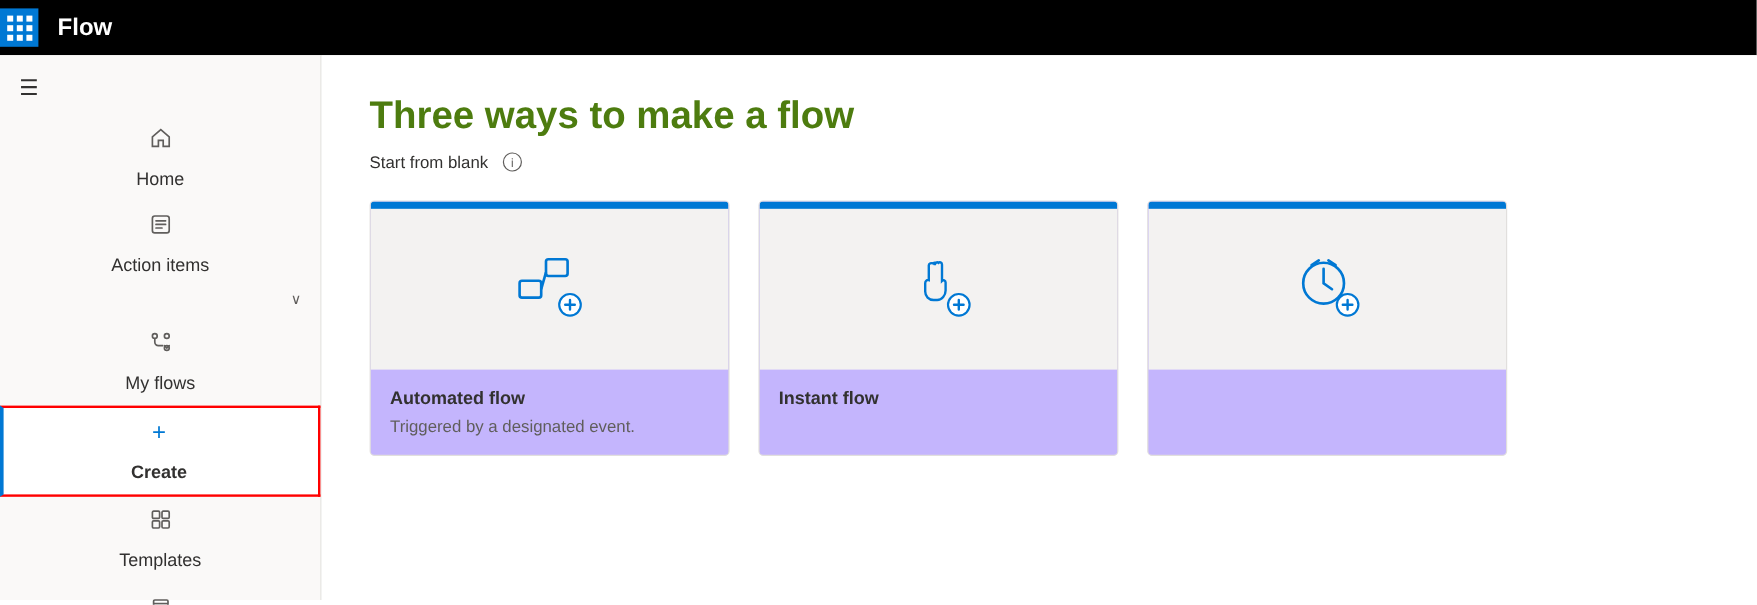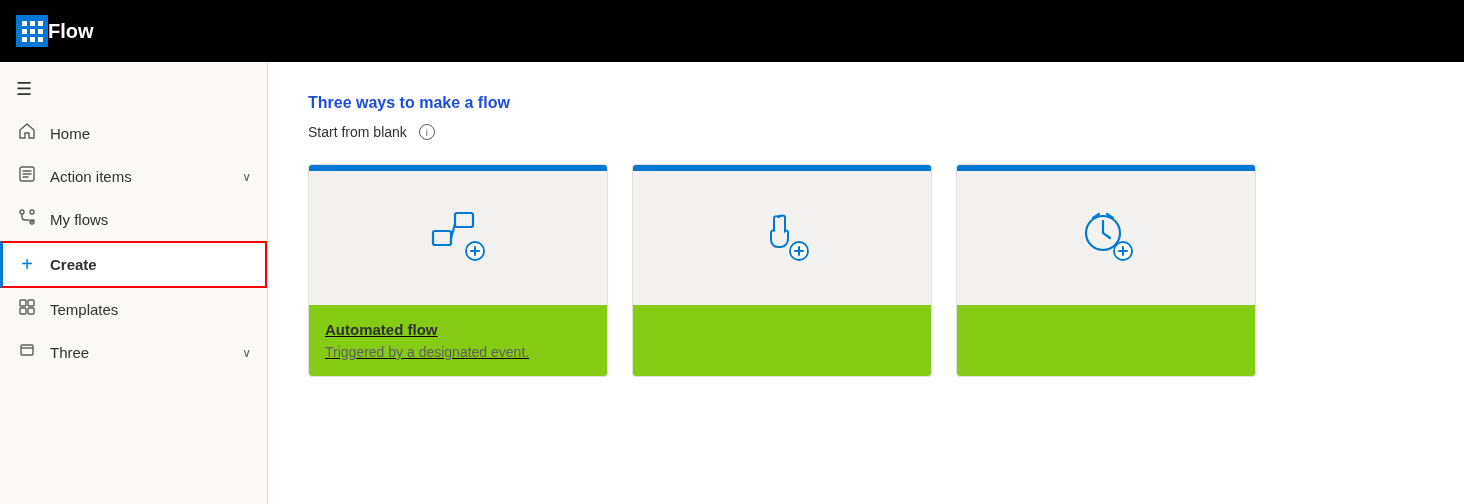--- a/index.html
+++ b/index.html
@@ -1,24 +1,25 @@
 <!DOCTYPE html>
 <html><head>
   <meta charset="utf-8">
   <style>
     * { margin: 0; padding: 0; box-sizing: border-box; }
     body { font-family: 'Segoe UI', Arial, sans-serif; background: #fff; width: 1464px; height: 504px; overflow: hidden; }
 
     
     .topbar {
       background: #000;
-      height: 62px;
-      display: flex;
-      align-items: center;
-      padding: 0 16px;
+      height: 46px;
+      display: flex;
+      align-items: center;
+      padding: 0 0;
+      gap: 16px;
     }
     .topbar-waffle {
       width: 32px; height: 32px;
       background: #0078d4;
       display: flex; align-items: center; justify-content: center;
       flex-shrink: 0;
     }
     .topbar-title {
       color: #fff;
       font-size: 20px;
@@ -49,20 +50,21 @@
     }
     .sidebar-item {
       display: flex;
       align-items: center;
       gap: 12px;
       padding: 10px 16px;
       cursor: pointer;
       font-size: 15px;
       color: #323130;
       position: relative;
+      flex-direction: column;
     }
     .sidebar-item.active {
       border-left: 3px solid #0078d4;
       background: #fff;
       font-weight: 600;
       padding-left: 13px;
     }
     .sidebar-icon {
       font-size: 18px;
       color: #605e5c;
@@ -78,23 +80,23 @@
     .sidebar-item-label { flex: 1; }
 
     
     .main {
       flex: 1;
       padding: 32px 40px;
       background: #fff;
       overflow-y: auto;
     }
     .main-title {
-      font-size: 16px;
+      font-size: 32px;
       font-weight: 600;
-      color: #1d4ed8;
+      color: #4d7c0f;
       margin-bottom: 12px;
     }
     .start-from-blank {
       display: flex;
       align-items: center;
       gap: 12px;
       font-size: 14px;
       color: #323130;
       margin-bottom: 24px;
     }
@@ -113,23 +115,22 @@
     
     .cards-row {
       display: flex;
       gap: 24px;
     }
     .card {
       width: 300px;
       border: 1px solid #e1dfdd;
       border-radius: 4px;
       overflow: hidden;
-      background: #84cc16;
+      background: #c4b5fd;
       cursor: pointer;
-      text-decoration: underline;
     }
     .card-image {
       height: 140px;
       background: #f3f2f1;
       position: relative;
       display: flex;
       align-items: center;
       justify-content: center;
     }
     .card-image-bar {
@@ -282,20 +283,21 @@
           <div class="card-image-bar"></div>
           <svg width="70" height="65" viewBox="0 0 70 65" fill="none" xmlns="http://www.w3.org/2000/svg">
 
             <path d="M32 15 C32 13 34 12 35 13 C36 12 38 12.5 38 14.5 L38 28 C39 27 41 27.5 41 29.5 L41 36 C41 40 38 44 34 44 L31 44 C27 44 24 41 24 37 L24 30 C24 28 25.5 27 27 27.5 L27 15 C27 13.5 29 13 30.5 13.5 C31 13.2 31.6 13 32 13 Z" stroke="#0078d4" stroke-width="2" fill="none"></path>
 
             <circle cx="52" cy="48" r="9" fill="#fff" stroke="#0078d4" stroke-width="1.8"></circle>
             <path d="M52 44v8M48 48h8" stroke="#0078d4" stroke-width="2" stroke-linecap="round"></path>
           </svg>
         </div>
         <div class="card-body">
+          <div class="card-title">Instant flow</div>
         </div>
       </div>
 
       <div class="card">
         <div class="card-image">
           <div class="card-image-bar"></div>
           <svg width="70" height="65" viewBox="0 0 70 65" fill="none" xmlns="http://www.w3.org/2000/svg">
 
             <circle cx="32" cy="30" r="17" stroke="#0078d4" stroke-width="2.2" fill="none"></circle>
 

